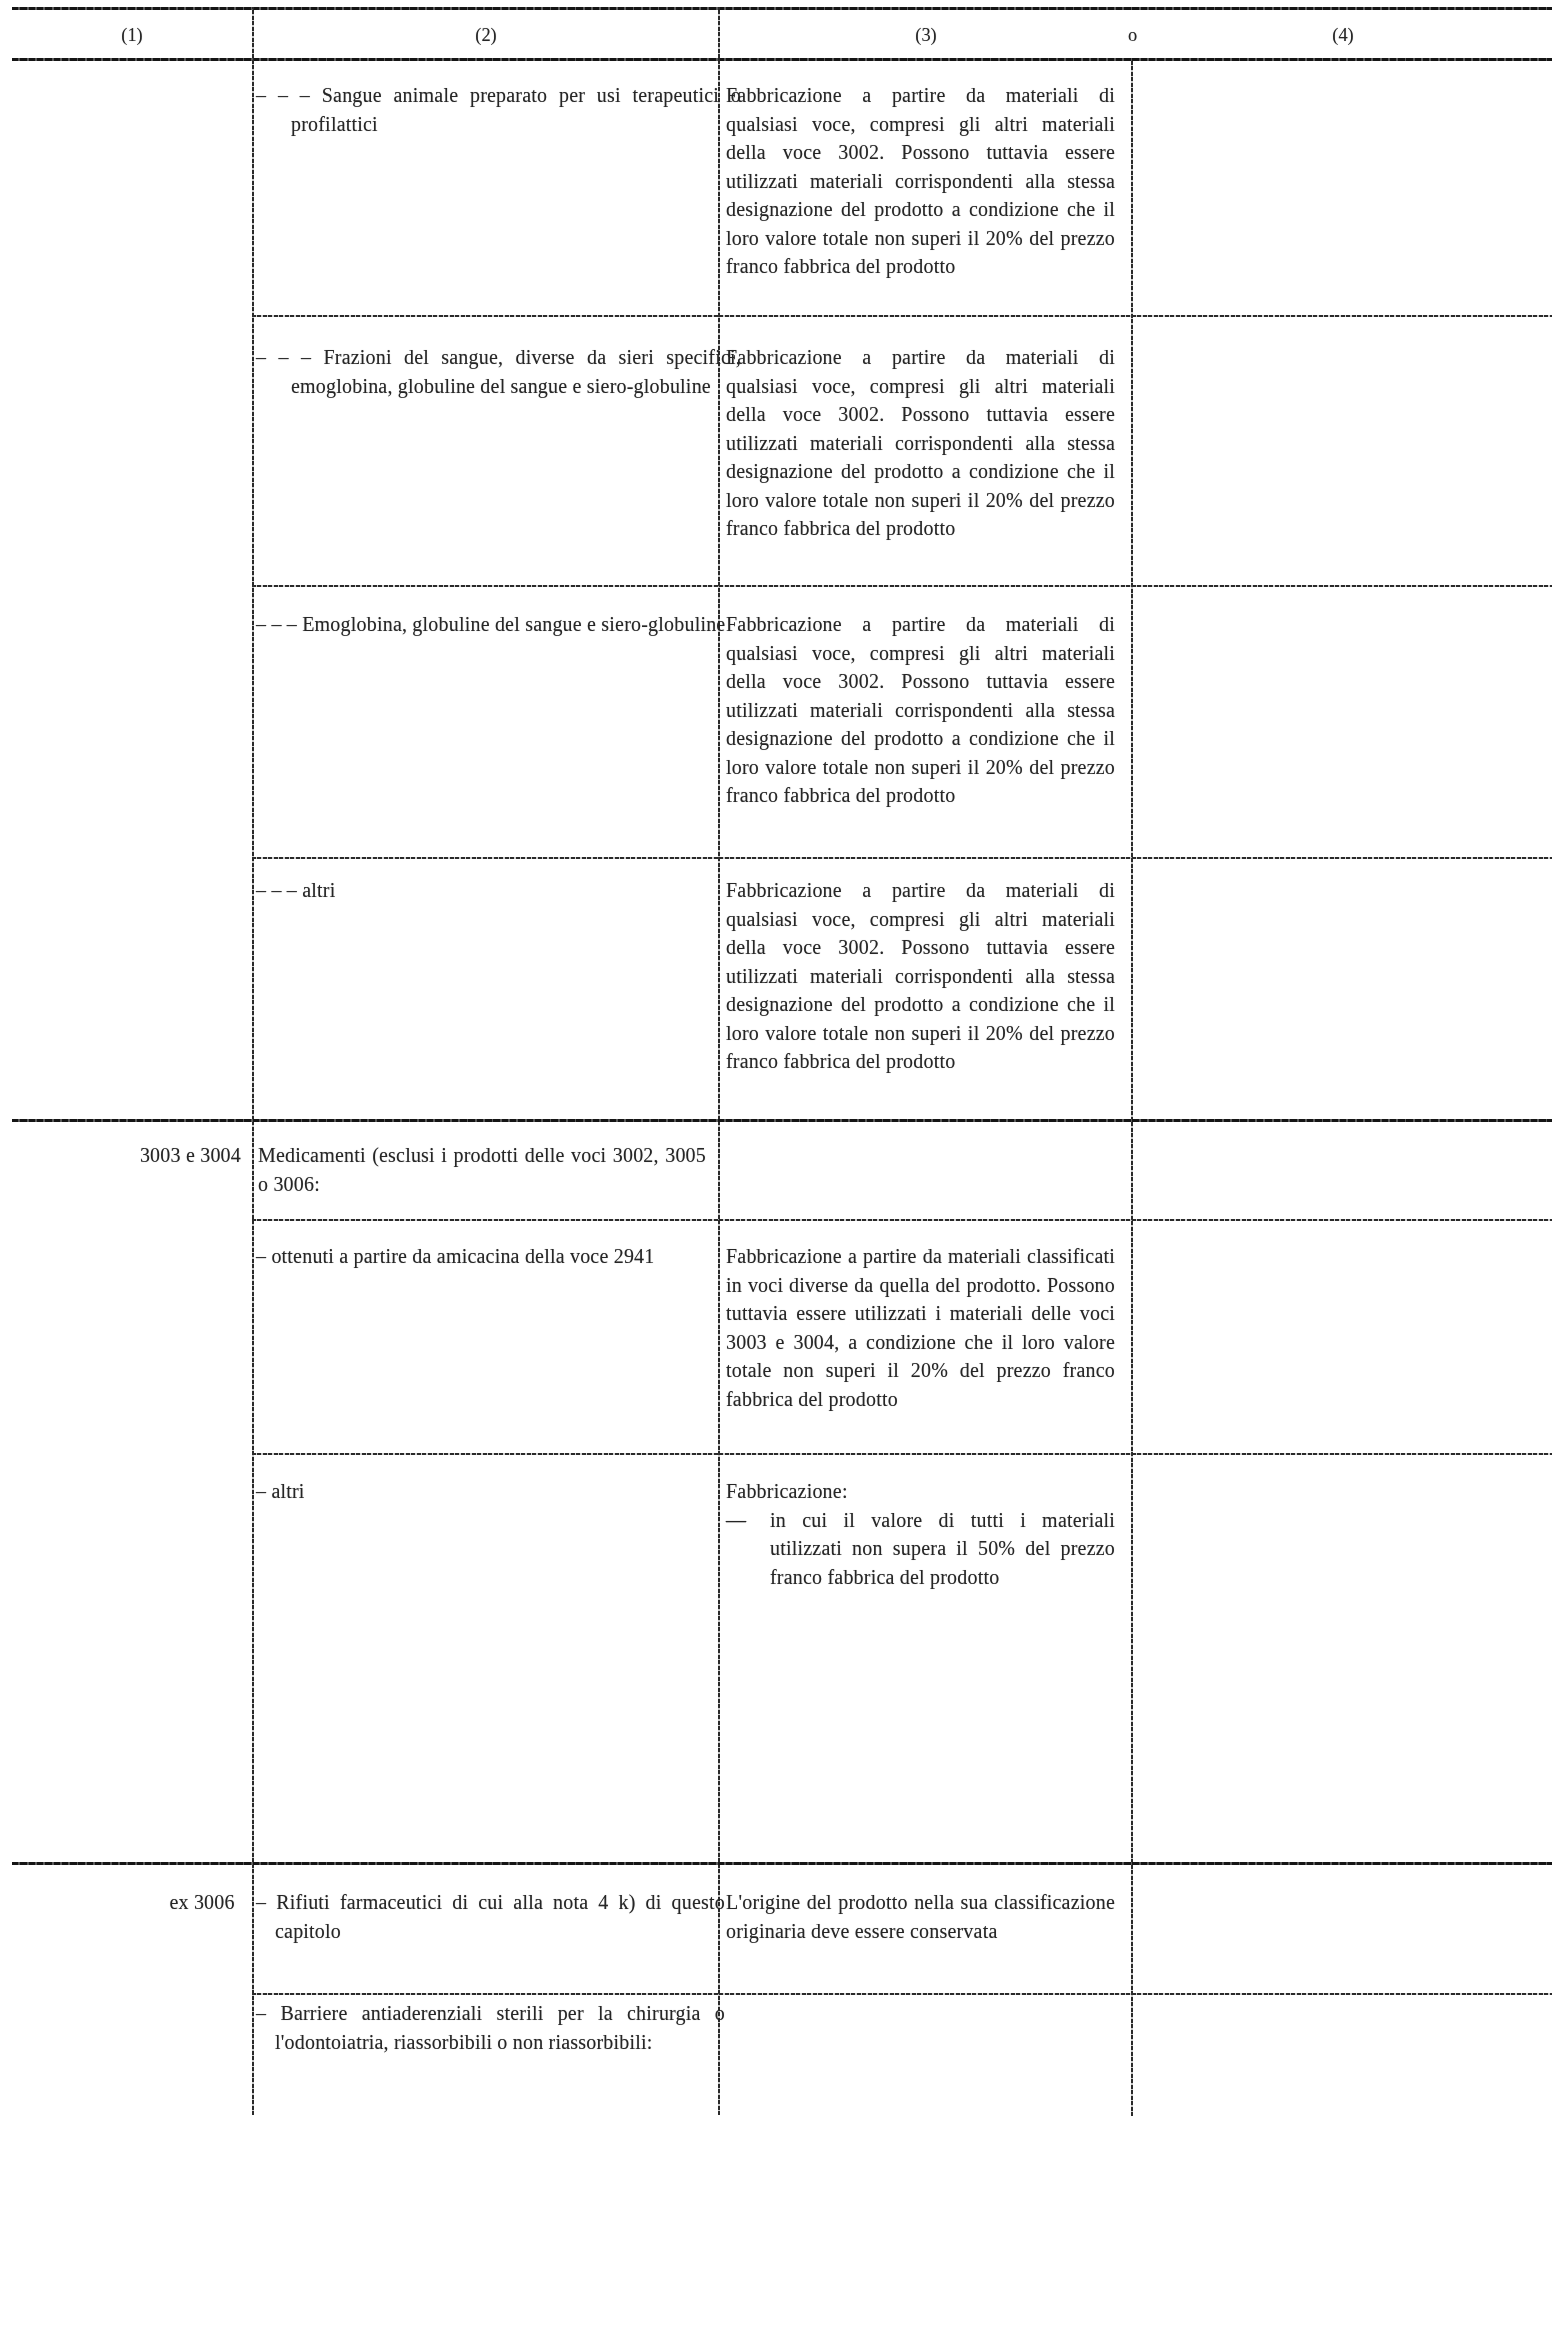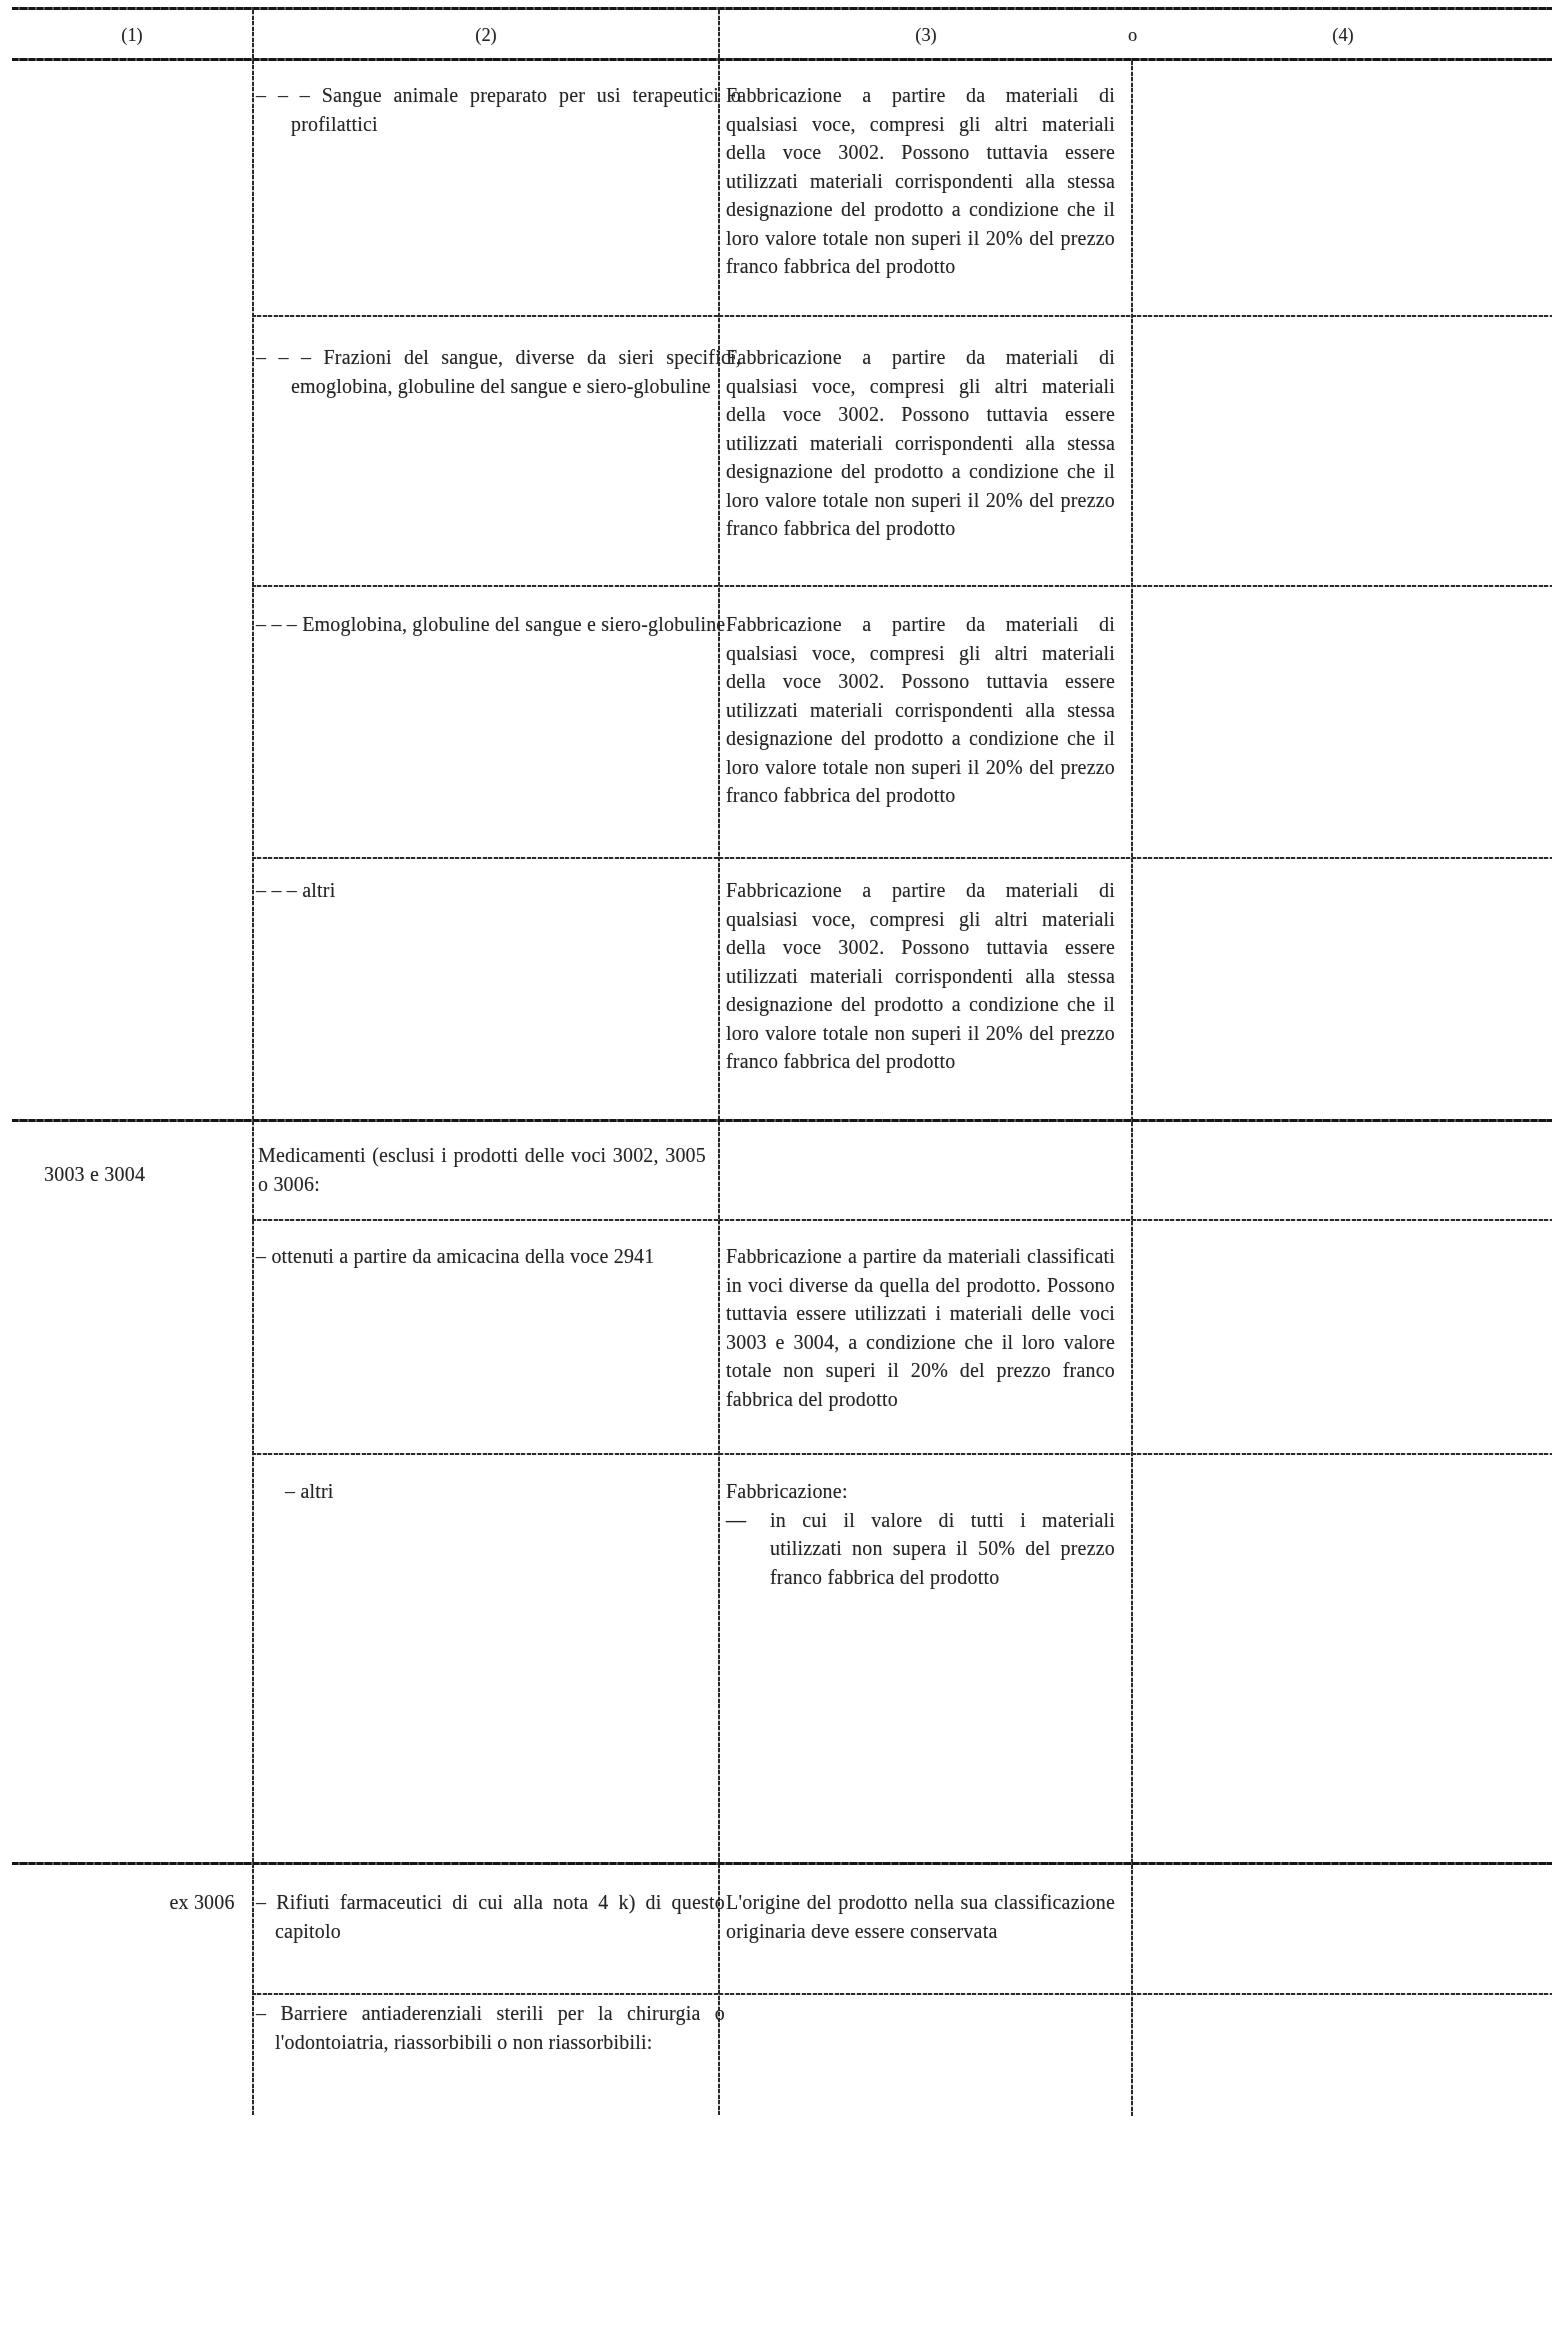--- a/index.html
+++ b/index.html
@@ -72,27 +72,27 @@
 
   <div class="txt lvl3" style="left:256px;top:343px;width:450px;">– – – Frazioni del sangue, diverse da sieri specifici, emoglobina, globuline del sangue e siero-globuline</div>
   <div class="txt" style="left:726px;top:343px;width:389px;">Fabbricazione a partire da materiali di qualsiasi voce, compresi gli altri materiali della voce 3002. Possono tuttavia essere utilizzati materiali corrispondenti alla stessa designazione del prodotto a condizione che il loro valore totale non superi il 20% del prezzo franco fabbrica del prodotto</div>
 
   <div class="txt lvl3" style="left:256px;top:610px;width:450px;">– – – Emoglobina, globuline del sangue e siero-globuline</div>
   <div class="txt" style="left:726px;top:610px;width:389px;">Fabbricazione a partire da materiali di qualsiasi voce, compresi gli altri materiali della voce 3002. Possono tuttavia essere utilizzati materiali corrispondenti alla stessa designazione del prodotto a condizione che il loro valore totale non superi il 20% del prezzo franco fabbrica del prodotto</div>
 
   <div class="txt lvl3" style="left:256px;top:876px;width:450px;">– – – altri</div>
   <div class="txt" style="left:726px;top:876px;width:389px;">Fabbricazione a partire da materiali di qualsiasi voce, compresi gli altri materiali della voce 3002. Possono tuttavia essere utilizzati materiali corrispondenti alla stessa designazione del prodotto a condizione che il loro valore totale non superi il 20% del prezzo franco fabbrica del prodotto</div>
 
-  <div class="txt" style="left:44px;top:1141px;width:197px;text-align:left;margin-top:19px;">3003 e 3004</div>
+  <div class="txt" style="left:44px;top:1141px;width:197px;text-align:right;">3003 e 3004</div>
   <div class="txt" style="left:258px;top:1141px;width:448px;">Medicamenti (esclusi i prodotti delle voci 3002, 3005 o 3006:</div>
 
   <div class="txt lvl1" style="left:256px;top:1242px;width:450px;">– ottenuti a partire da amicacina della voce 2941</div>
   <div class="txt" style="left:726px;top:1242px;width:389px;">Fabbricazione a partire da materiali classificati in voci diverse da quella del prodotto. Possono tuttavia essere utilizzati i materiali delle voci 3003 e 3004, a condizione che il loro valore totale non superi il 20% del prezzo franco fabbrica del prodotto</div>
 
-  <div class="txt lvl1" style="left:256px;top:1477px;width:450px;margin-left:29px;">– altri</div>
+  <div class="txt lvl1" style="left:256px;top:1477px;width:450px;">– altri</div>
   <div class="txt" style="left:726px;top:1477px;width:389px;">
     <div>Fabbricazione:</div>
     <div class="dash-item">
       <span class="marker">—</span>
     </div>
     <div class="dash-item">
       <span class="marker">—</span>
       <span>in cui il valore di tutti i materiali utilizzati non supera il 50% del prezzo franco fabbrica del prodotto</span>
     </div>
   </div>

